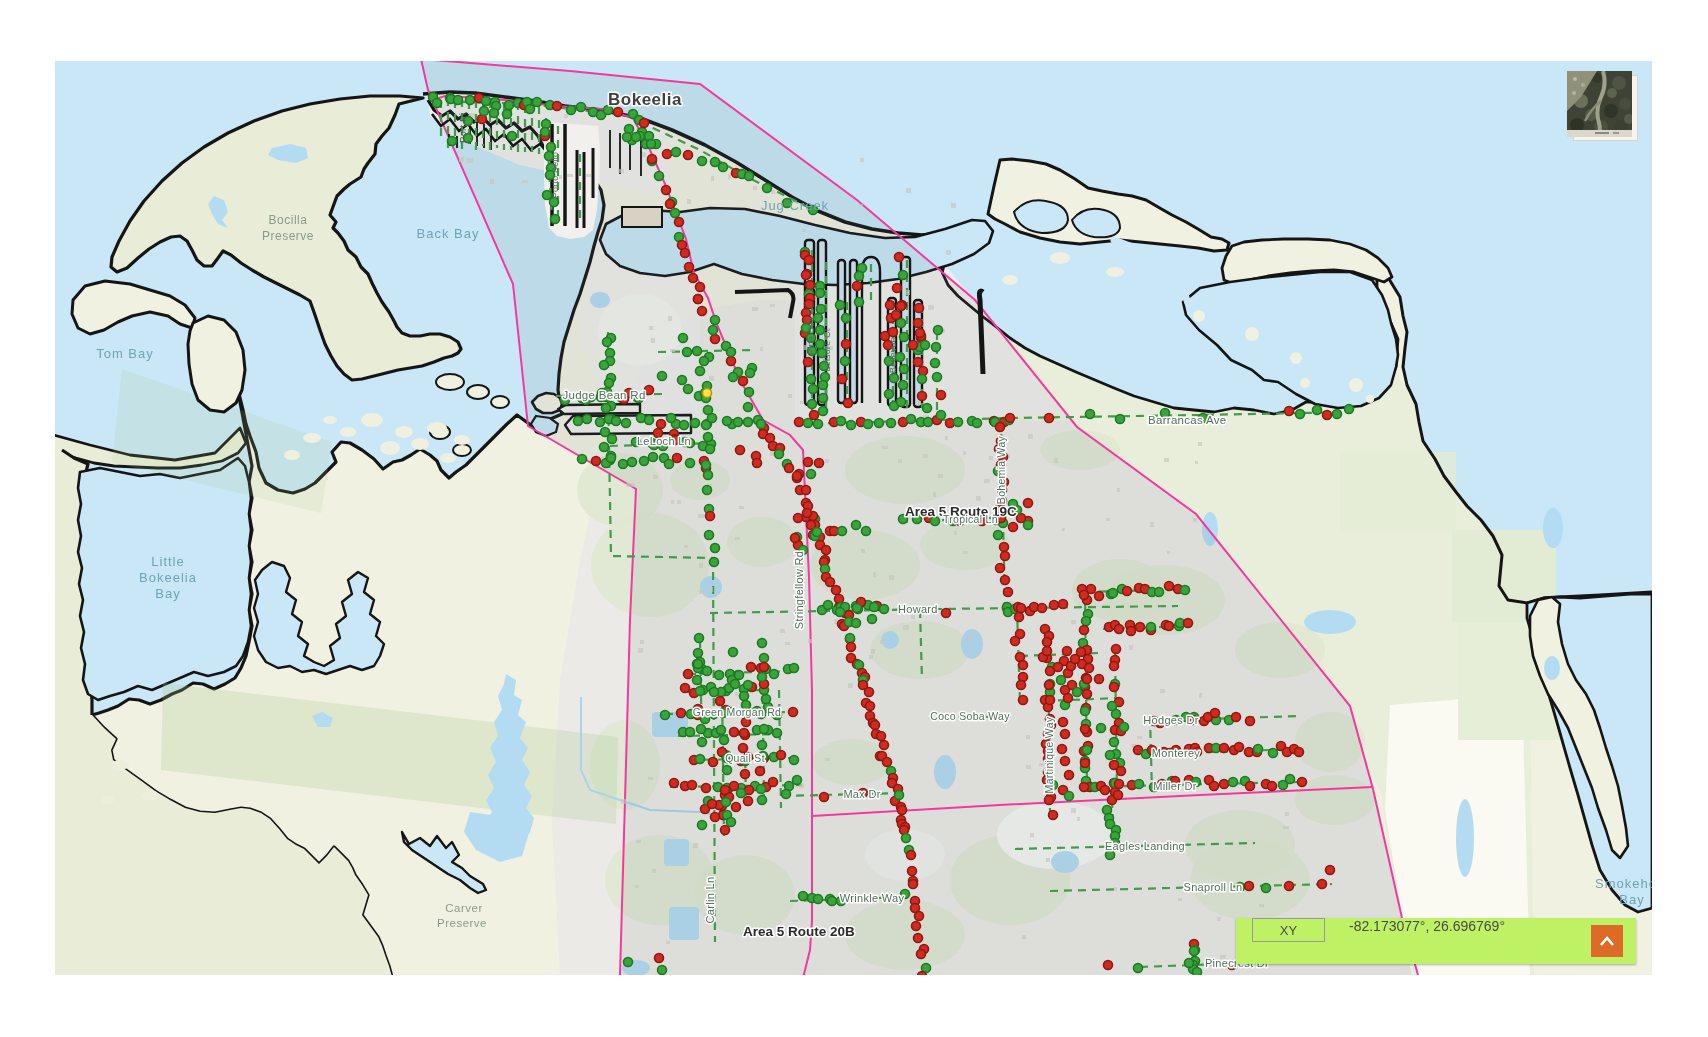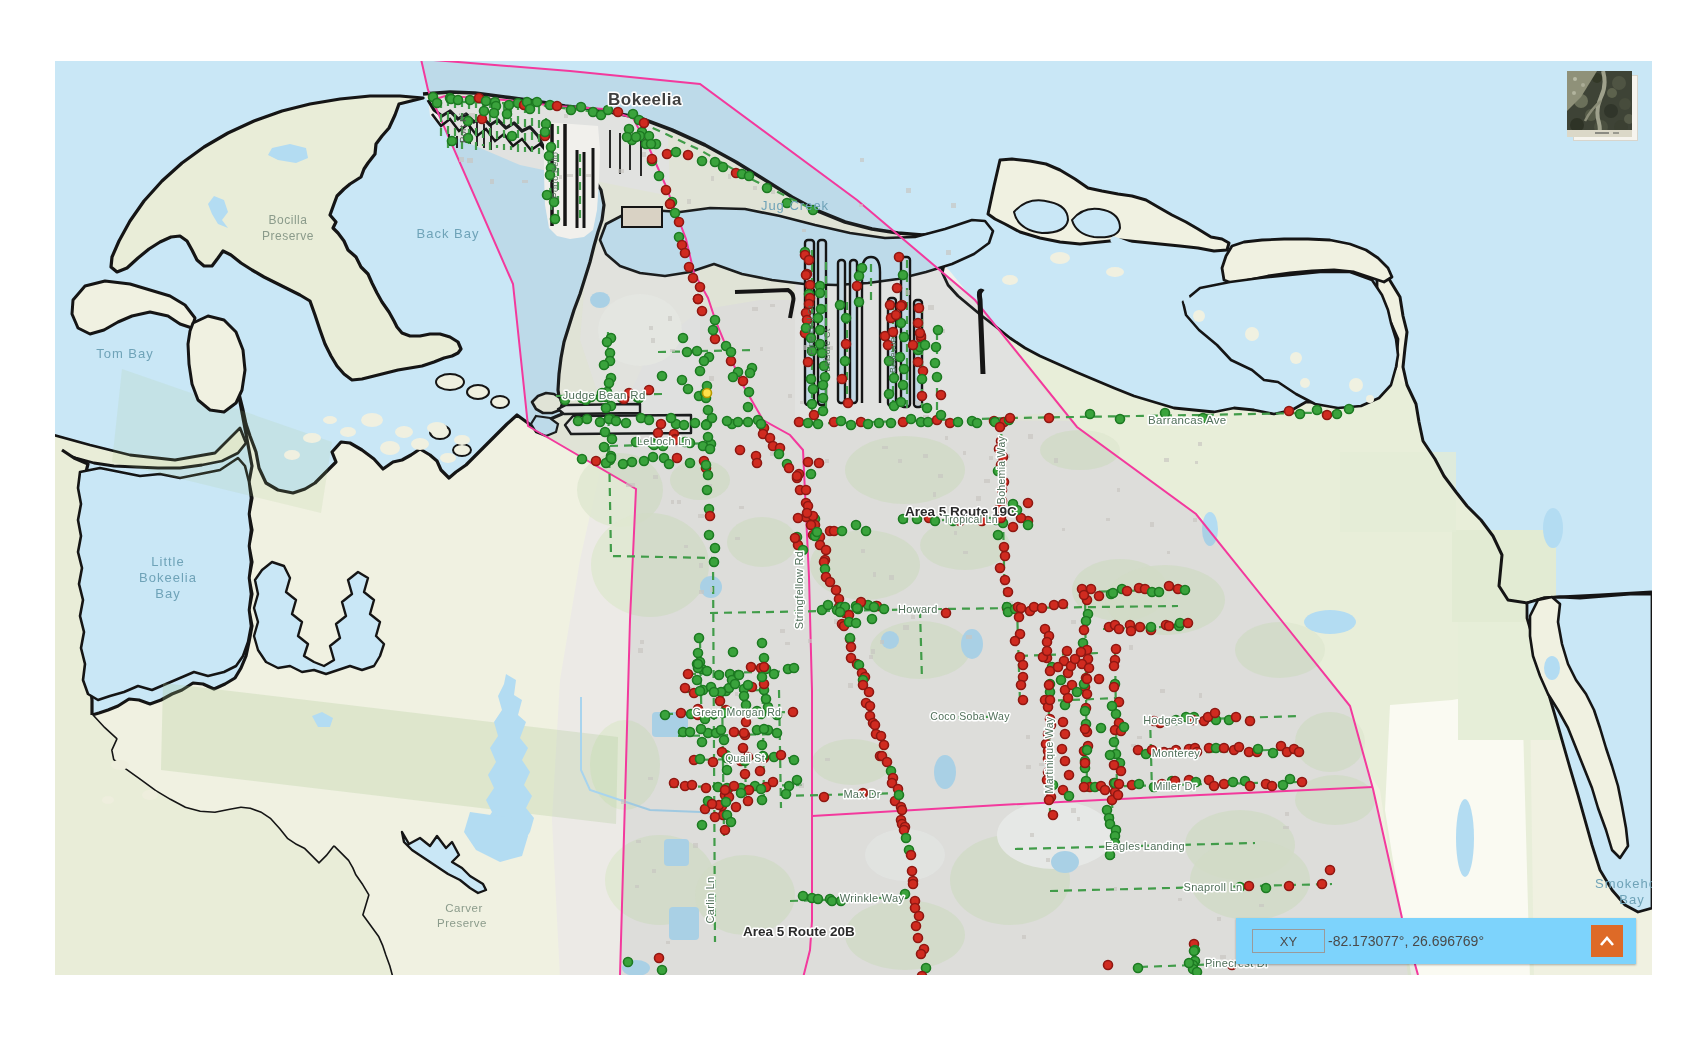--- a/index.html
+++ b/index.html
@@ -1,22 +1,22 @@
 <!DOCTYPE html>
 <html><head>
 <meta charset="utf-8">
 <style>
 html,body{margin:0;padding:0;background:#ffffff;width:1708px;height:1037px;overflow:hidden;}
 *{box-sizing:border-box;font-family:"Liberation Sans",sans-serif;}
 #map{position:absolute;left:55px;top:61px;width:1597px;height:914px;overflow:hidden;}
 #basemap{position:absolute;left:1512px;top:8px;width:67px;height:69px;}
 #basemap .back{position:absolute;left:6px;top:6px;width:65px;height:66px;background:#f6f4ee;border:1px solid #d8d5cc;}
-#xywidget{position:absolute;left:1181px;top:857px;width:400px;height:46px;background:#7dd3fc;box-shadow:0 1px 2px rgba(0,0,0,0.3);display:flex;align-items:center;}
+#xywidget{position:absolute;left:1181px;top:857px;width:400px;height:46px;background:#bef264;box-shadow:0 1px 2px rgba(0,0,0,0.3);display:flex;align-items:flex-start;}
 #xybox{margin-left:16px;width:73px;height:24px;border:1px solid #9a9a9a;display:flex;align-items:center;justify-content:center;font-size:13px;color:#4c4c4c;}
-#xytext{margin-left:3px;font-size:14px;color:#4a4a4a;}
+#xytext{margin-left:24px;font-size:14px;color:#4a4a4a;}
 #xybtn{position:absolute;right:13px;top:7px;width:32px;height:32px;background:#de6a27;display:flex;align-items:center;justify-content:center;}
 </style>
 </head>
 <body>
 
 <div id="map">
 <svg width="1597" height="914" viewBox="55 61 1597 914" xmlns="http://www.w3.org/2000/svg">
 <rect x="55" y="61" width="1597" height="914" fill="#c9e7f6"></rect>
 <g>
         <polygon points="423,94 450,92 475,93 505,97 535,101 565,106 600,110 640,118 672,130 705,145 736,162 765,180 792,197 818,211 845,222 872,229 898,233 922,235 948,233 958,230 952,244 945,258 942,272 948,285 958,296 970,306 982,316 995,326 1010,338 1025,348 1040,356 1058,364 1076,372 1095,380 1114,388 1134,396 1154,402 1174,408 1194,410 1214,412 1234,408 1254,410 1274,414 1292,410 1306,402 1322,402 1340,398 1358,392 1372,386 1384,386 1392,376 1396,367 1398,339 1391,323 1382,321 1377,300 1377,279 1389,279 1400,297 1403,316 1407,332 1405,348 1403,367 1407,385 1416,404 1419,422 1423,441 1435,459 1444,476 1456,492 1467,506 1481,520 1493,536 1502,555 1499,586 1508,600 1527,603 1544,598 1560,597 1600,595 1652,592 1660,592 1660,990 394,990 392,977 389,966 385,955 382,946 378,937 370,926 362,915 365,905 368,895 362,885 355,875 352,868 348,861 342,855 334,847 327,856 319,864 312,857 304,849 296,845 287,839 279,829 270,819 261,813 250,809 241,808 230,810 215,813 200,812 185,808 170,800 155,791 140,780 126,770 113,760 111,750 116,739 104,728 92,715 99,713 108,710 118,706 129,699 139,700 150,704 161,700 172,694 182,690 193,683 203,684 214,689 225,684 235,678 241,668 246,656 249,642 252,626 249,610 252,594 249,578 252,562 249,546 252,530 249,514 252,498 249,482 252,466 249,450 246,434 243,418 240,402 236,386 233,370 235,380 239,394 243,410 246,424 250,436 256,452 259,468 266,483 278,490 293,493 305,489 315,483 326,472 336,462 332,452 341,442 350,443 362,450 374,459 383,469 393,462 402,460 411,455 420,449 430,455 437,461 441,470 449,478 456,472 466,465 476,455 486,445 497,434 507,424 517,415 532,426 548,420 562,414 560,404 558,390 559,374 561,358 564,342 569,326 574,310 580,294 585,278 590,262 594,246 598,232 602,220 604,205 601,190 592,176 578,163 560,152 543,146 538,136 530,127 522,131 514,123 506,128 498,120 490,125 482,117 474,122 466,114 458,119 450,111 442,116 434,110 428,100" fill="#f0f1e1"></polygon>

